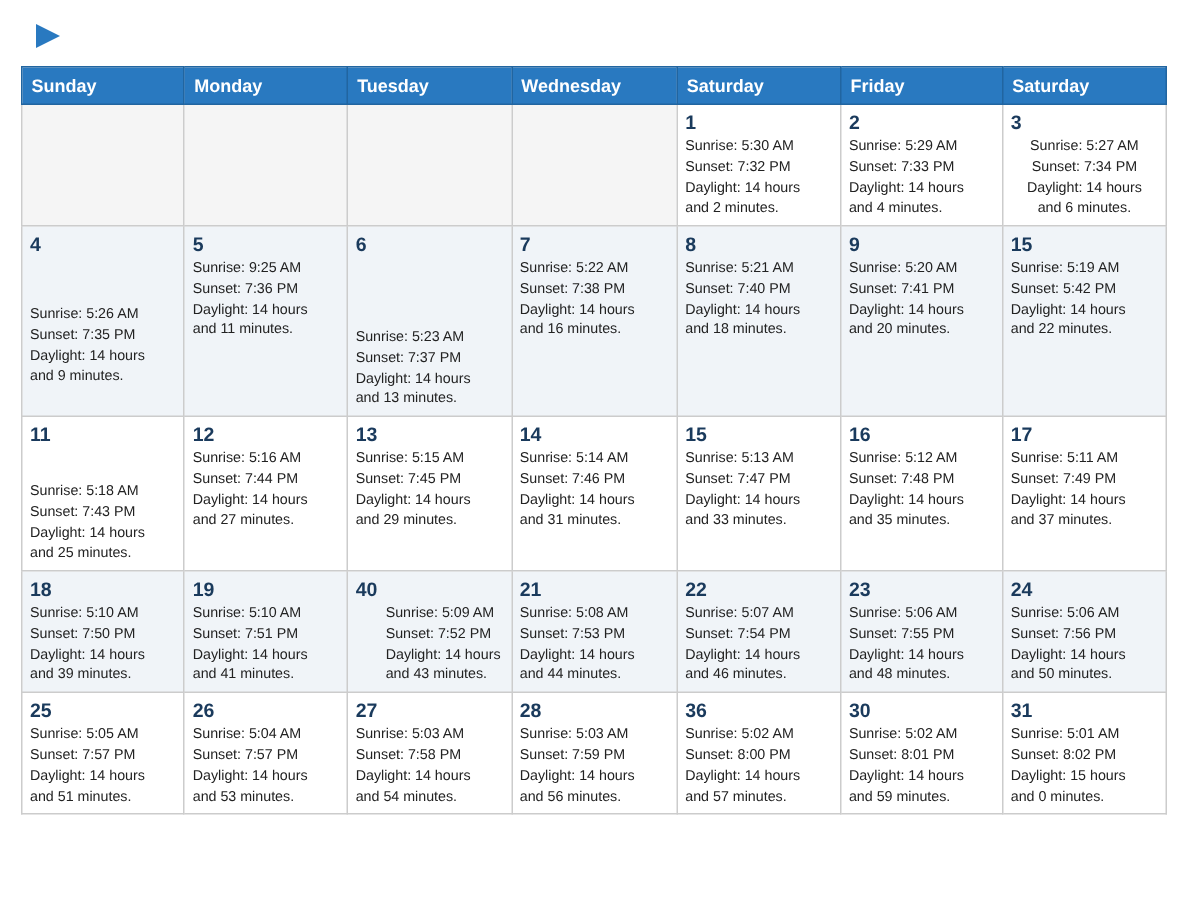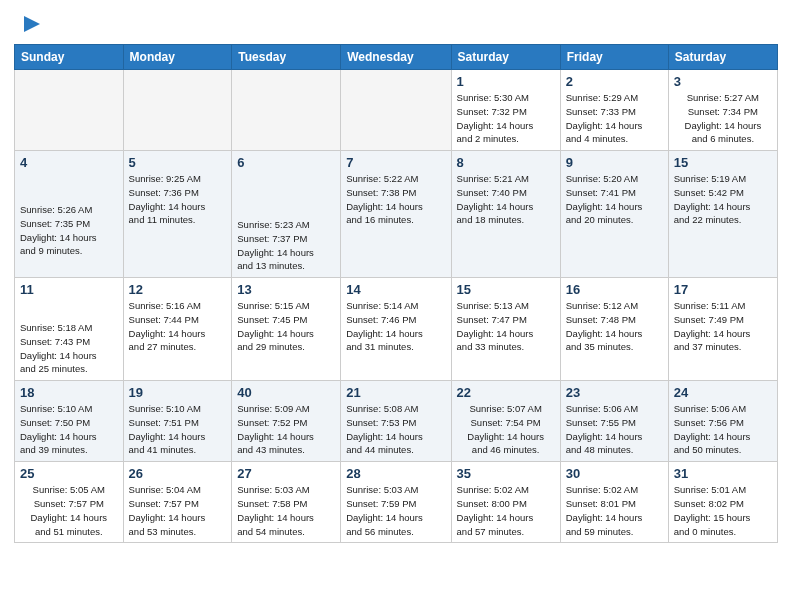--- a/index.html
+++ b/index.html
@@ -276,35 +276,35 @@
           </td>
           <td>
             <div class="cell-day">19</div>
             <div class="cell-info" style="white-space: pre-line;">Sunrise: 5:10 AM
 Sunset: 7:51 PM
 Daylight: 14 hours
 and 41 minutes.</div>
           </td>
           <td>
             <div class="cell-day">40</div>
-            <div class="cell-info" style="white-space: pre-line;">Sunrise: 5:09 AM
+            <div class="cell-info" style="white-space: pre-line; margin-left: 20px;">Sunrise: 5:09 AM
 Sunset: 7:52 PM
 Daylight: 14 hours
 and 43 minutes.</div>
           </td>
           <td>
             <div class="cell-day">21</div>
             <div class="cell-info" style="white-space: pre-line;">Sunrise: 5:08 AM
 Sunset: 7:53 PM
 Daylight: 14 hours
 and 44 minutes.</div>
           </td>
           <td>
             <div class="cell-day">22</div>
-            <div class="cell-info" style="white-space: pre-line; text-align: center;">Sunrise: 5:07 AM
+            <div class="cell-info" style="white-space: pre-line;">Sunrise: 5:07 AM
 Sunset: 7:54 PM
 Daylight: 14 hours
 and 46 minutes.</div>
           </td>
           <td>
             <div class="cell-day">23</div>
             <div class="cell-info" style="white-space: pre-line;">Sunrise: 5:06 AM
 Sunset: 7:55 PM
 Daylight: 14 hours
 and 48 minutes.</div>
@@ -313,21 +313,21 @@
             <div class="cell-day">24</div>
             <div class="cell-info" style="white-space: pre-line;">Sunrise: 5:06 AM
 Sunset: 7:56 PM
 Daylight: 14 hours
 and 50 minutes.</div>
           </td>
         </tr>
         <tr>
           <td>
             <div class="cell-day">25</div>
-            <div class="cell-info" style="white-space: pre-line; text-align: center;">Sunrise: 5:05 AM
+            <div class="cell-info" style="white-space: pre-line;">Sunrise: 5:05 AM
 Sunset: 7:57 PM
 Daylight: 14 hours
 and 51 minutes.</div>
           </td>
           <td>
             <div class="cell-day">26</div>
             <div class="cell-info" style="white-space: pre-line;">Sunrise: 5:04 AM
 Sunset: 7:57 PM
 Daylight: 14 hours
 and 53 minutes.</div>
@@ -340,21 +340,21 @@
 and 54 minutes.</div>
           </td>
           <td>
             <div class="cell-day">28</div>
             <div class="cell-info" style="white-space: pre-line;">Sunrise: 5:03 AM
 Sunset: 7:59 PM
 Daylight: 14 hours
 and 56 minutes.</div>
           </td>
           <td>
-            <div class="cell-day">35</div>
+            <div class="cell-day">36</div>
             <div class="cell-info" style="white-space: pre-line;">Sunrise: 5:02 AM
 Sunset: 8:00 PM
 Daylight: 14 hours
 and 57 minutes.</div>
           </td>
           <td>
             <div class="cell-day">30</div>
             <div class="cell-info" style="white-space: pre-line;">Sunrise: 5:02 AM
 Sunset: 8:01 PM
 Daylight: 14 hours

